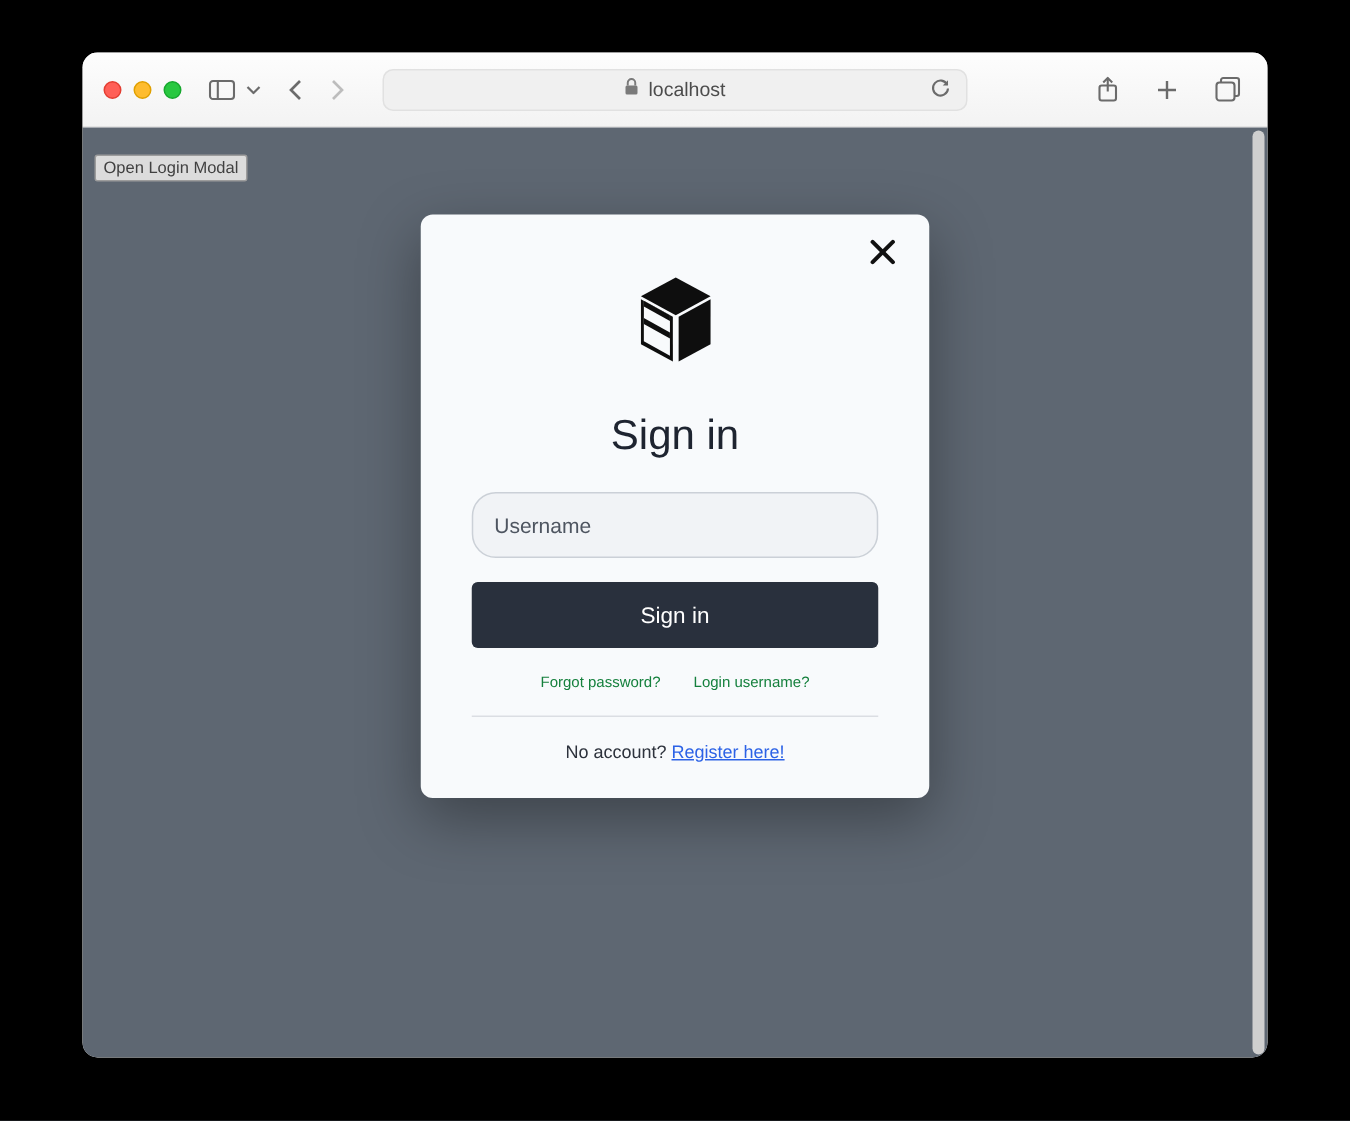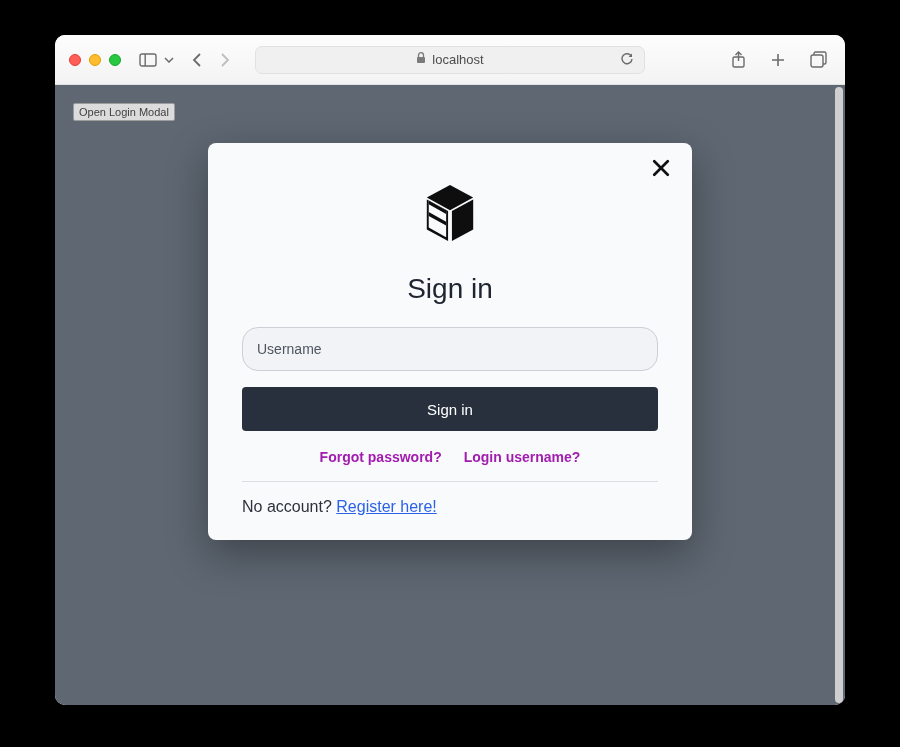--- a/index.html
+++ b/index.html
@@ -34,45 +34,45 @@
       width:390px; height:28px; background:#f0f0f0; border-radius:7px;
       display:flex; align-items:center; justify-content:center;
       color:#4c4c4c; font-size:13px; gap:6px;
       border:1px solid #e1e1e1;
     }
     .addr .reload{position:absolute;right:10px;color:#6b6b6b;font-size:14px;}
     .right-icons{margin-left:auto;display:flex;gap:14px;color:#5d5d5d;}
     .viewport{flex:1; position:relative; background:#5e6772;}
     .backdrop{position:absolute;inset:0;}
     .open-btn{
-      position:absolute; left:18px; top:18px;
+      position:absolute; left:8px; top:18px;
       font-size:11px; color:#414141;
       background:#dcdcdc; border:1px solid #9c9c9c;
       padding:2px 5px; border-radius:2px;
     }
     .modal{
       position:absolute; left:50%; top:58px; transform:translateX(-50%);
-      width:484px; background:#f8fafc; border-radius:8px;
+      width:339px; background:#f8fafc; border-radius:8px;
       box-shadow:0 14px 40px rgba(0,0,0,.35);
       padding:34px 34px 24px;
     }
     .close{position:absolute; right:18px; top:14px; width:26px;height:26px;display:flex;align-items:center;justify-content:center;cursor:pointer;}
     .close svg{width:18px;height:18px;}
     .logo{display:flex;justify-content:center;margin:6px 0 24px;}
     .logo svg{width:58px;height:62px;}
     .heading{font-size:28px; font-weight:400; color:#1e2430; text-align:center; margin-bottom:22px;}
     .field{width:100%; height:44px; border:1px solid #cbd0d7; background:#f1f3f6; border-radius:16px; margin-bottom:14px; display:flex;align-items:center;padding:0 14px; position:relative;}
     .field input{border:none;background:transparent;outline:none;font-size:14px;color:#222;width:100%;}
     .field input::placeholder{color:#4e5560;}
     .eye{position:absolute;right:12px;top:50%;transform:translateY(-50%);width:22px;height:22px;display:flex;align-items:center;justify-content:center;cursor:pointer;}
     .submit{width:100%;height:44px;background:#29303d;color:#fff;border:none;border-radius:4px;font-size:15px;font-weight:500;cursor:pointer;margin-top:2px;}
     .links{display:flex;justify-content:center;gap:22px;margin:18px 0 16px;}
-    .links a{color:#a21caf;font-size:14px;text-decoration:none;font-weight:bold;}
+    .links a{color:#15803d;font-size:10px;text-decoration:none;}
     .divider{height:1px;background:#dbdee3;margin:0 0 16px;}
-    .footer{text-align:left;font-size:16px;color:#2d323c;}
+    .footer{text-align:center;font-size:12px;color:#2d323c;}
     .footer a{color:#2c62e6;text-decoration:underline;}
     .scrollbar{position:absolute;right:2px;top:2px;width:8px;height:calc(100% - 4px);}    
     .scrollbar .thumb{width:100%;height:100%;background:#cfcfcf;border-radius:4px;}
   </style>
 </head>
 <body>
 
 <div class="browser-window">
   <div class="titlebar">
     <div class="traffic">

